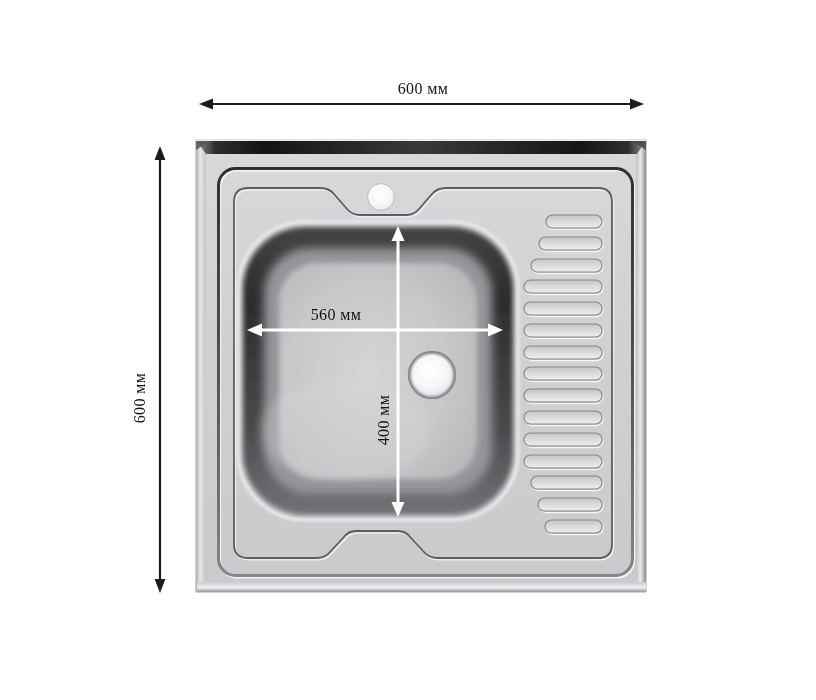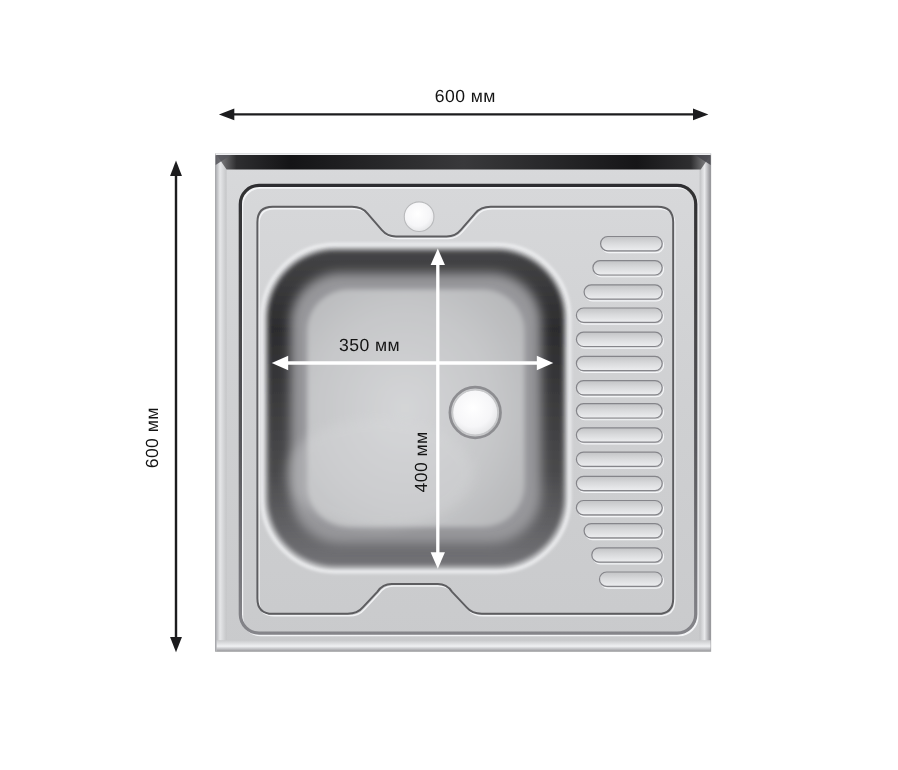--- a/index.html
+++ b/index.html
@@ -1,21 +1,21 @@
 <!DOCTYPE html>
 <html><head>
 <meta charset="utf-8">
 <style>
   html,body{margin:0;padding:0;background:#ffffff;}
   .stage{
     position:relative;
     width:816px;height:620px;
     background:#ffffff;
     overflow:hidden;
-    font-family:Liberation Sans, sans-serif;
+    font-family:Liberation Serif, serif;
   }
   .stage svg{position:absolute;left:0;top:0;}
   .dim-label{
     position:absolute;
     font-size:16px;
     line-height:18px;
     color:#141414;
     letter-spacing:0.4px;
     white-space:nowrap;
     user-select:none;
@@ -221,15 +221,15 @@
     </g>
     <g stroke="#ffffff" fill="#ffffff">
       <line x1="398" y1="239" x2="398" y2="504" stroke-width="3"></line>
       <polygon points="398,226 391.5,241 404.5,241" stroke="none"></polygon>
       <polygon points="398,517 391.5,502 404.5,502" stroke="none"></polygon>
     </g>
   </svg>
 
   <div class="dim-label" id="lbl-top">600 мм</div>
   <div class="dim-label" id="lbl-left">600 мм</div>
-  <div class="dim-label" id="lbl-bowl-w">350 мм</div>
+  <div class="dim-label" id="lbl-bowl-w">560 мм</div>
   <div class="dim-label" id="lbl-bowl-h">400 мм</div>
 </div>
 
 </body></html>

